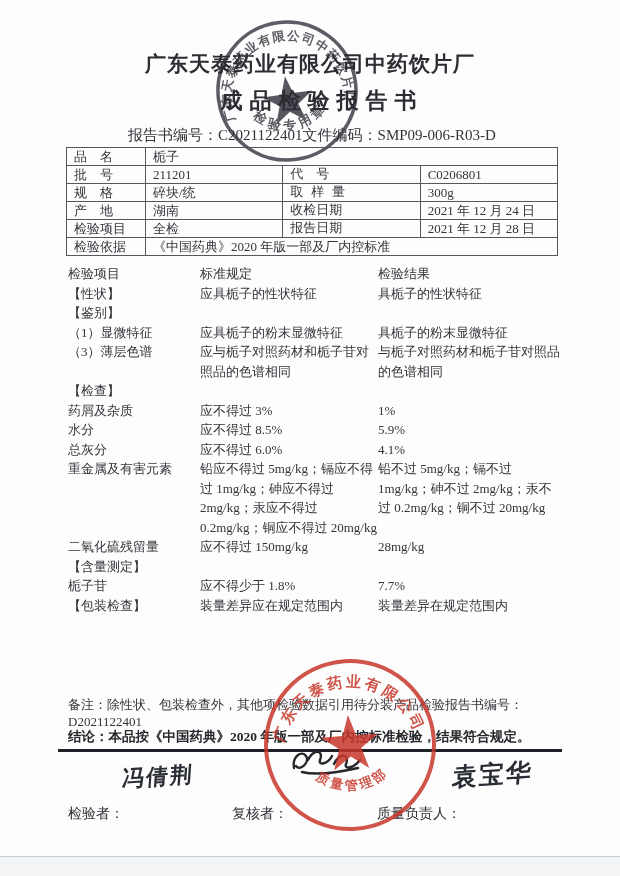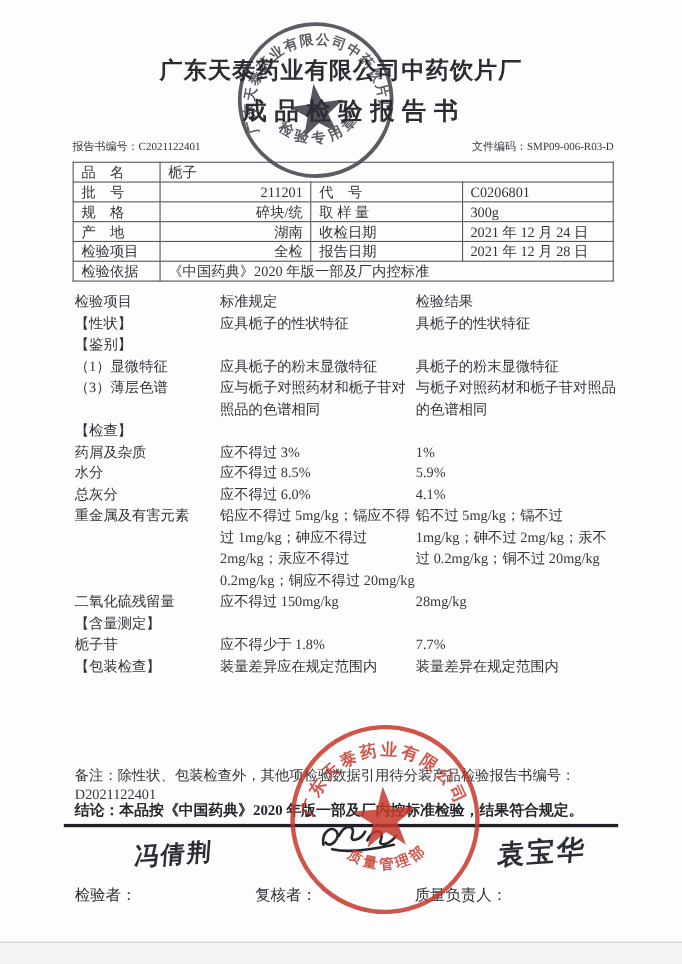--- a/index.html
+++ b/index.html
@@ -7,27 +7,27 @@
     position:relative;width:620px;height:876px;margin:0 auto;
     background:#fdfdfd;overflow:hidden;
     font-family:"Liberation Serif","DejaVu Serif",serif;
     color:#33343a;
   }
   .abs{position:absolute;}
   
   .title1{top:50px;left:0;width:620px;text-align:center;font-size:21px;font-weight:bold;color:#2c2d33;letter-spacing:1px;}
   .title2{top:86px;left:0;width:620px;text-align:center;font-size:22px;font-weight:bold;color:#2c2d33;letter-spacing:7px;padding-left:12px;}
   
-  .meta{top:126px;left:66px;width:492px;font-size:10px;display:flex;justify-content:space-between;}
+  .meta{top:126px;left:66px;width:492px;font-size:15px;display:flex;justify-content:center;}
   
   table.info{top:147px;left:66px;width:492px;border-collapse:collapse;table-layout:fixed;}
   table.info td{border:1px solid #56575e;font-size:13px;line-height:15px;padding:1px 7px;white-space:nowrap;overflow:hidden;color:#33343a;}
   td.lbl{width:64px;}
-  td.val1{width:210px;text-align:right;}
-  td.lbl2{width:68px;}
+  td.val1{width:210px;}
+  td.lbl2{width:68px;font-family:Liberation Mono, monospace;}
   
   .results{top:264px;left:68px;width:492px;display:grid;grid-template-columns:132px 178px 1fr;font-size:13px;line-height:19.5px;color:#34353b;}
   .results .cell{padding:0;}
   
   .remark{top:696px;left:68px;width:510px;font-size:13px;color:#34353b;}
   .conclusion{top:728px;left:68px;width:510px;font-size:13.5px;font-weight:bold;color:#26272c;}
   .rule{top:749px;left:58px;width:504px;height:3px;background:#1f2025;}
   .signs{top:768px;left:0;width:620px;height:60px;font-size:14px;color:#2e2f35;}
   .sig-label{position:absolute;top:6px;margin-top:31px;}
   .handwriting{

